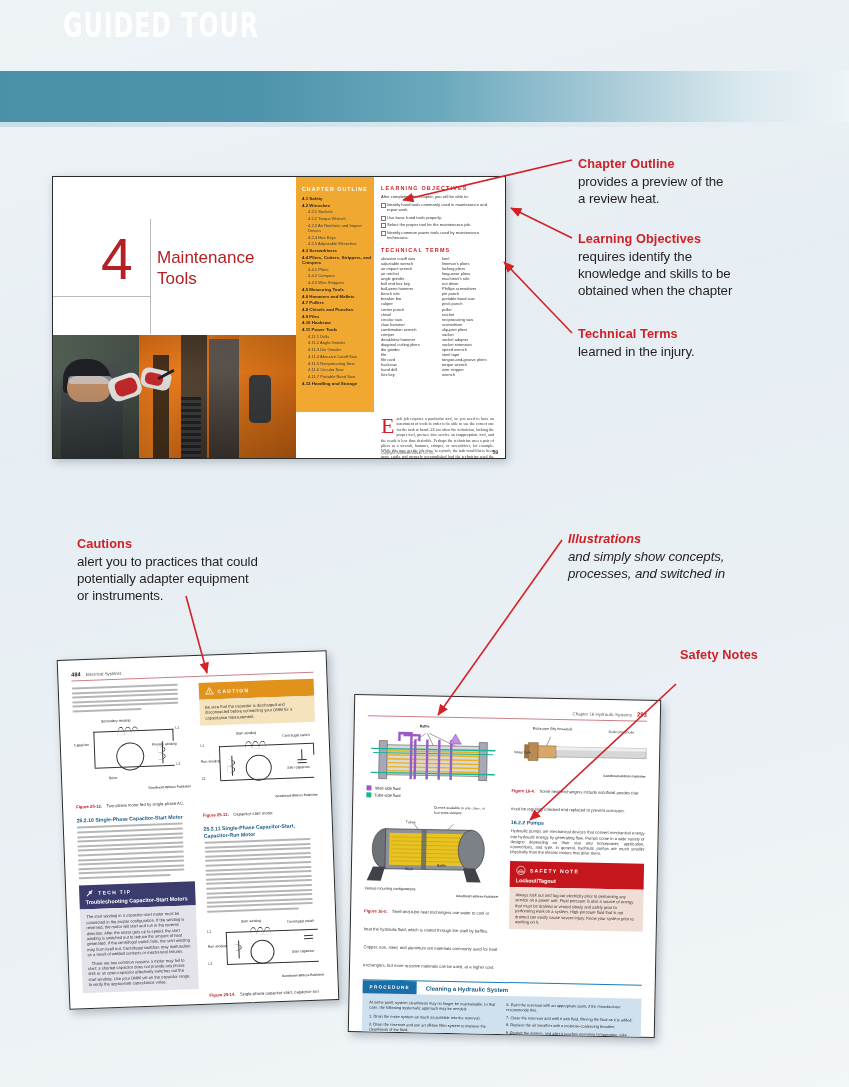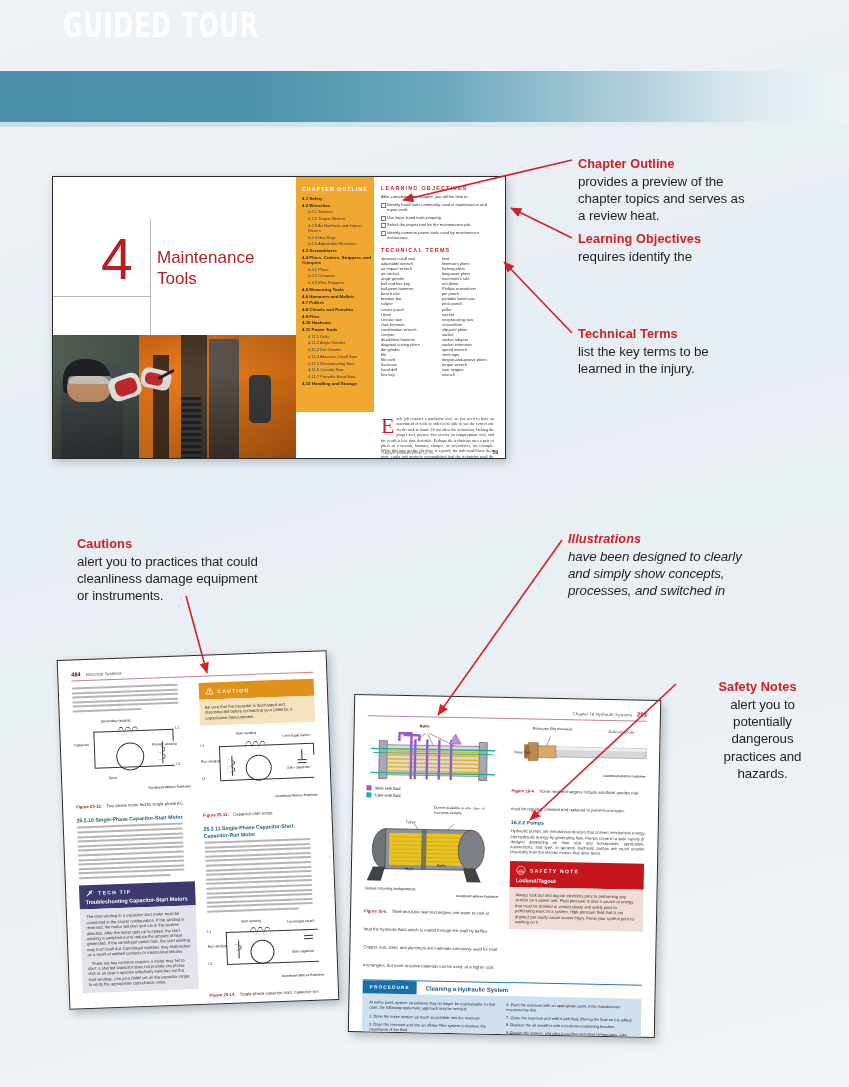--- a/index.html
+++ b/index.html
@@ -494,67 +494,59 @@
     </div>
     <div id="opener-copy">Copyright Goodheart-Willcox Co., Inc.</div>
     <div id="opener-folio">59</div>
   </div>
 </div>
 
 <div class="annot" style="left:578px; top:155px; width:262px;">
   <div class="annot-title">Chapter Outline</div>
   <div class="annot-body">
     <div>provides a preview of the</div>
-    <div>chapter topics and serves as</div>
     <div>a review heat.</div>
   </div>
 </div>
 
 <div class="annot" style="left:578px; top:230px; width:262px;">
   <div class="annot-title">Learning Objectives</div>
   <div class="annot-body">
     <div>requires identify the</div>
+    <div>knowledge and skills to be</div>
+    <div>obtained when the chapter</div>
   </div>
 </div>
 
 <div class="annot" style="left:578px; top:325px; width:262px;">
   <div class="annot-title">Technical Terms</div>
   <div class="annot-body">
-    <div>list the key terms to be</div>
     <div>learned in the injury.</div>
   </div>
 </div>
 
 <div class="annot" style="left:77px; top:535px; width:270px;">
   <div class="annot-title">Cautions</div>
   <div class="annot-body">
     <div>alert you to practices that could</div>
-    <div>cleanliness damage equipment</div>
+    <div>potentially adapter equipment</div>
     <div>or instruments.</div>
   </div>
 </div>
 
 <div class="annot" style="left:568px; top:530px; width:280px;font-style:italic;">
   <div class="annot-title">Illustrations</div>
   <div class="annot-body">
-    <div>have been designed to clearly</div>
     <div>and simply show concepts,</div>
     <div>processes, and switched in</div>
   </div>
 </div>
 
-<div class="annot" style="left:680px; top:678px; width:165px;text-align:center;">
+<div class="annot" style="left:680px; top:646px; width:165px;">
   <div class="annot-title">Safety Notes</div>
-  <div class="annot-body">
-    <div>alert you to</div>
-    <div>potentially</div>
-    <div>dangerous</div>
-    <div>practices and</div>
-    <div>hazards.</div>
-  </div>
 </div>
 
 <div id="page-left" class="page-shell">
   <div class="pg-inner">
 
     <div style="display:flex;align-items:baseline;">
       <div class="folio-l">484</div>
       <div class="folio-l" style="margin-left:5px;font-weight:normal;font-size:4.4px;color:#555;">Electrical Systems</div>
     </div>
     <div class="folio-rule"></div>

